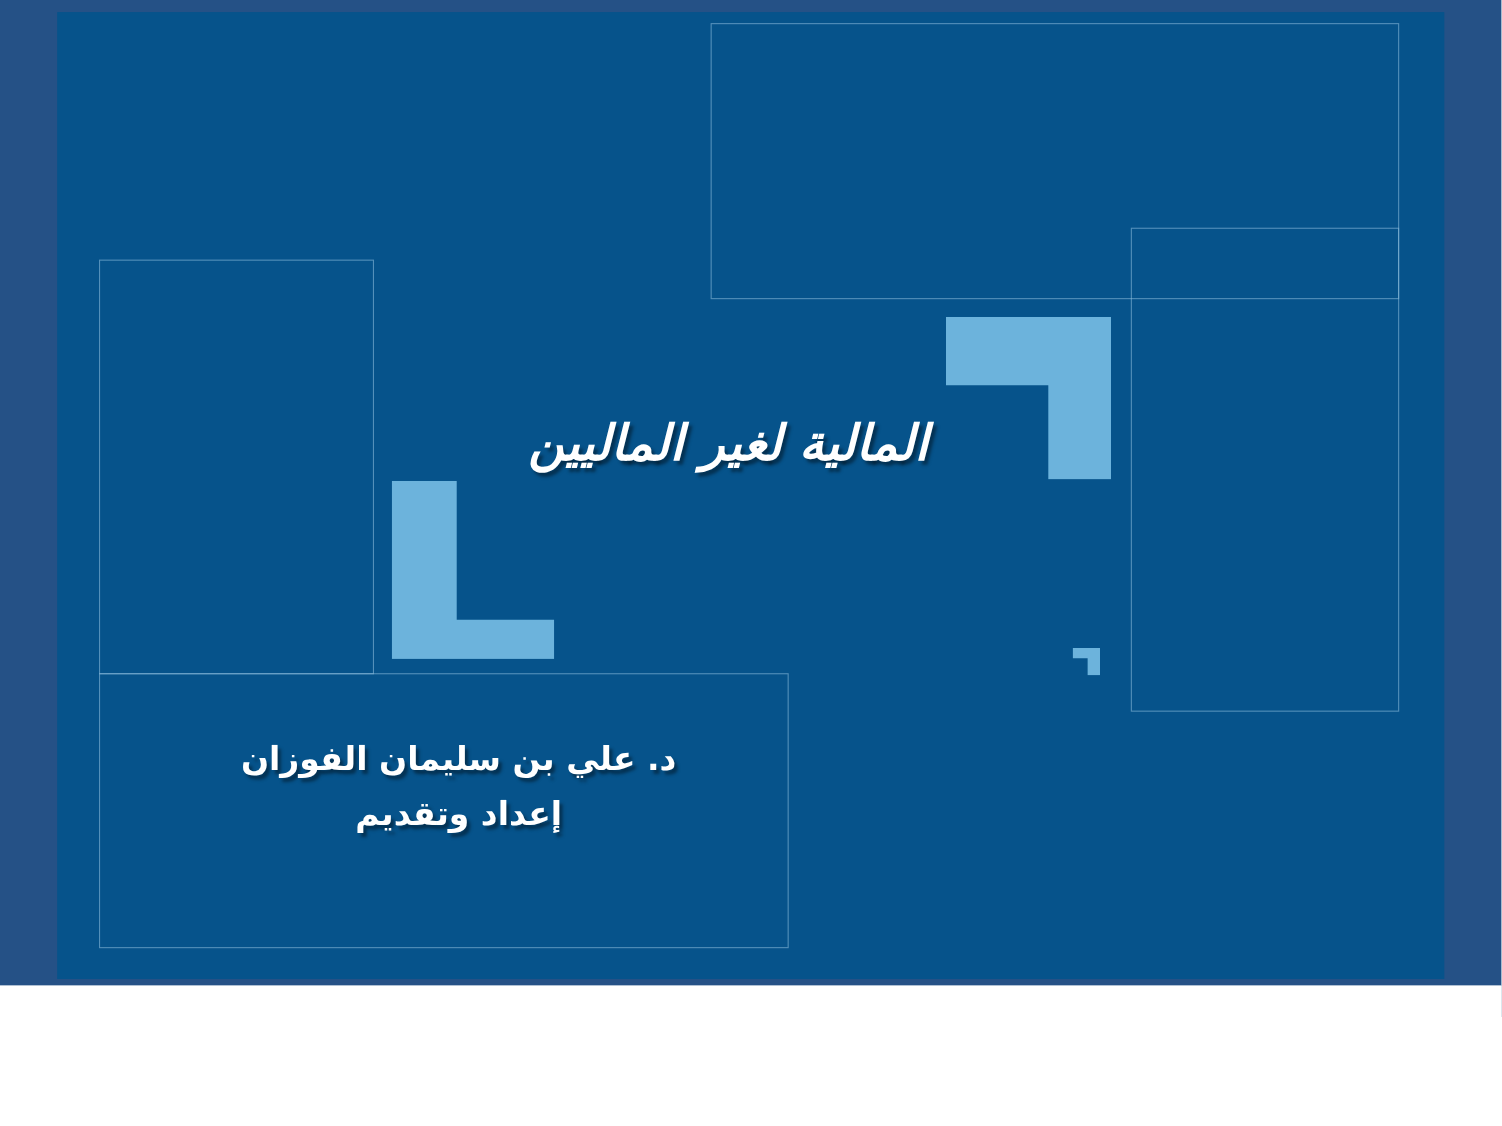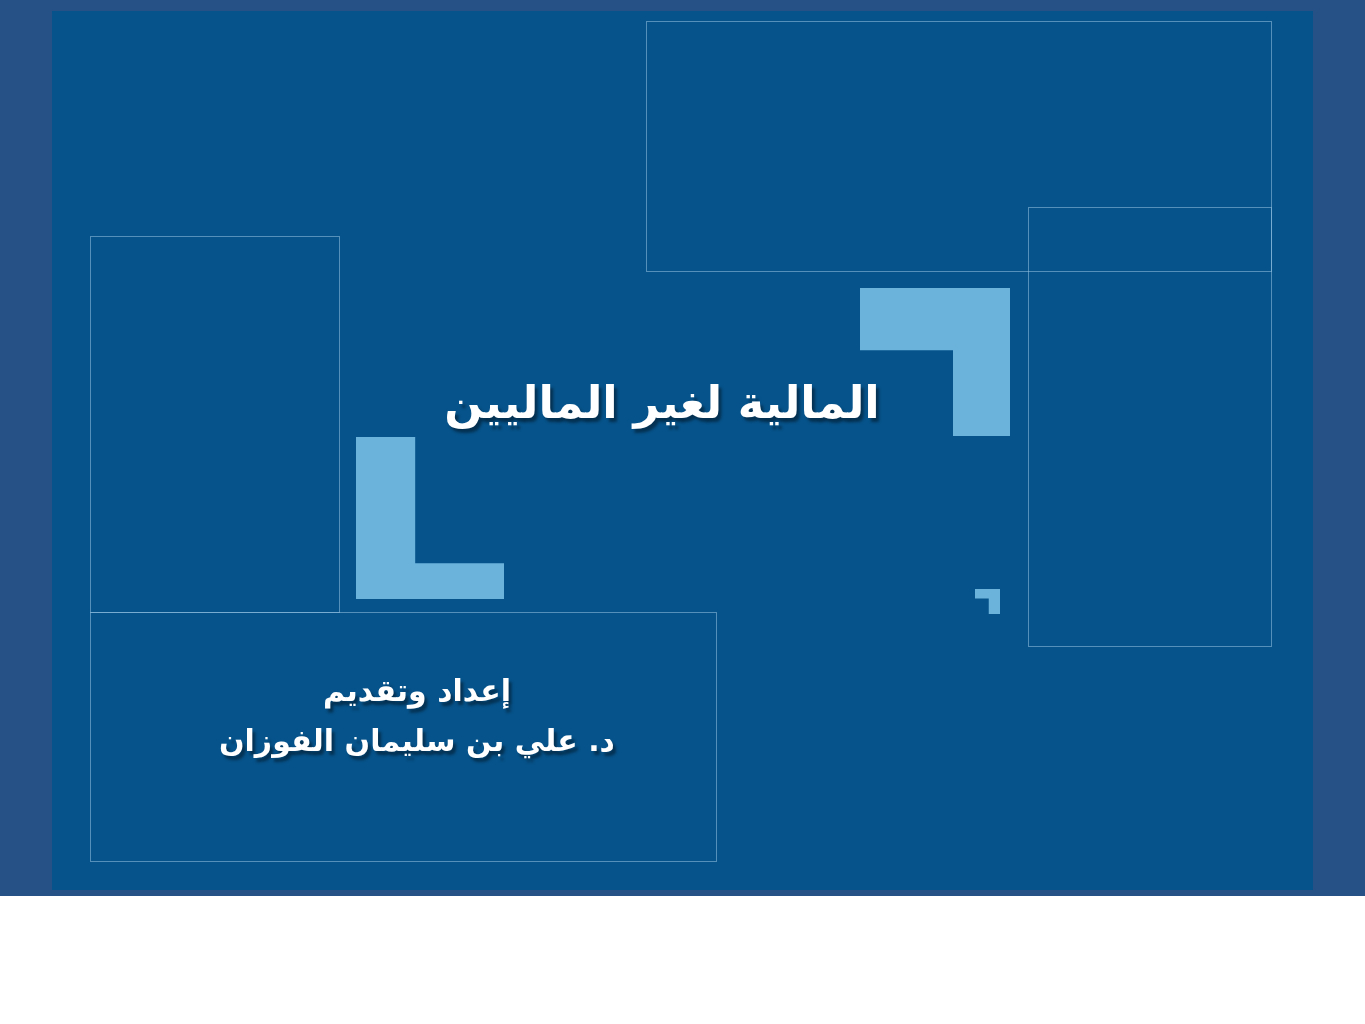--- a/index.html
+++ b/index.html
@@ -96,20 +96,21 @@
   }
   .title-line {
     color: #ffffff;
     font-family: "DejaVu Sans", "Liberation Sans", sans-serif;
     font-size: 45px;
     font-weight: 700;
     line-height: 68px;
     letter-spacing: 0.5px;
     text-shadow: 3px 4px 3px rgba(0, 0, 0, 0.42);
     white-space: nowrap;
+    font-style: italic;
   }
 
   .presenter-block {
     position: absolute;
     left: 55px;
     top: 655px;
     width: 620px;
     text-align: center;
     direction: rtl;
   }
@@ -149,22 +150,22 @@
 
     <div class="block corner-upper-right"></div>
     <div class="block corner-lower-left"></div>
     <div class="block corner-tiny"></div>
 
     <div class="title-block">
       <div class="title-line">المالية لغير الماليين</div>
     </div>
 
     <div class="presenter-block">
+      <div class="presenter-line">د. علي بن سليمان الفوزان</div>
       <div class="presenter-line">إعداد وتقديم</div>
-      <div class="presenter-line">د. علي بن سليمان الفوزان</div>
     </div>
 
   </div>
 
   <div class="footer">
 
     
 
     
 

